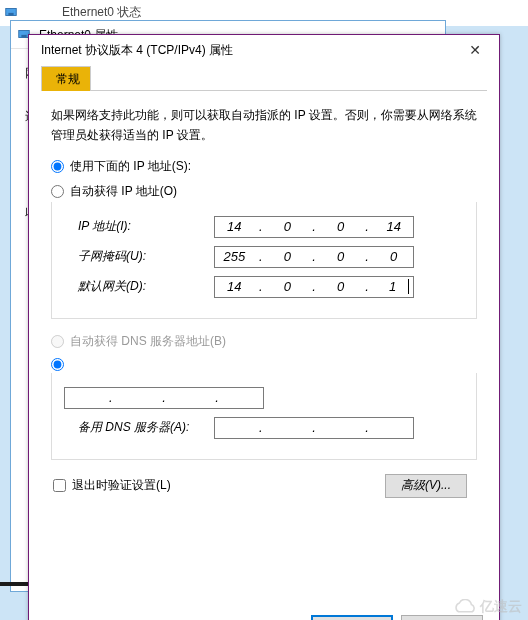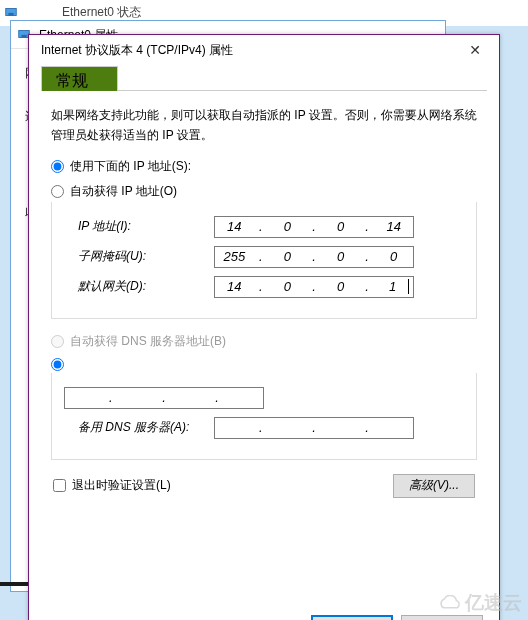--- a/index.html
+++ b/index.html
@@ -51,24 +51,24 @@
   }
   .tabstrip {
     margin: 0 12px;
     border-bottom: 1px solid #ccc;
     display:flex;
     height:26px;
   }
   .tab {
     border:1px solid #ccc;
     border-bottom:none;
-    background:#4d7c0f;
-    padding: 4px 29px 3px 14px;
+    background:#eab308;
+    padding: 4px 10px 3px 14px;
     margin-right:2px;
-    font-size:16px;
+    font-size:12px;
     position:relative;
     top:1px;
   }
   .body {
     padding: 14px 22px 6px 22px;
   }
   .intro { line-height:1.7; margin-bottom:12px; }
   .group {
     border:1px solid #ddd;
     border-radius:0;
@@ -101,21 +101,21 @@
     display:flex; align-items:center; justify-content:space-around;
     font-family: Tahoma, sans-serif;
     font-size:13px;
     letter-spacing:0;
   }
   .ipbox .oct { width:30px; text-align:center; }
   .ipbox .dot { width:6px; text-align:center; }
   .ipbox.caret .oct:last-child { border-right:1px solid #000; padding-right:1px;}
   .footer-row {
     display:flex; 
-    margin: 6px 2px 0 2px;
+    margin: 6px 10px 0 2px;
   }
   .footer-row .spacer { flex:1; }
   .btn {
     min-width: 82px;
     height: 24px;
     border:1px solid #adadad;
     background:#e1e1e1;
     font-size:12px;
     display:inline-flex; align-items:center; justify-content:center;
     padding: 0 10px;
@@ -124,21 +124,21 @@
   }
   .btn.default { border:2px solid #0078d7; background:#e1e1e1;}
   .dlg-buttons {
     position:absolute;
     right: 16px; bottom: 12px;
     display:flex;
   }
   .watermark {
     position:absolute;
     right:6px; bottom:4px;
-    font-size:19px;
+    font-size:14px;
     color:#bdbdbd;
     font-weight:bold;
     display:flex; align-items:center; gap:2px;
     opacity:.55;
   }
   .watermark svg { width:26px; height:16px;}
   .bottomband {
     position:absolute; left:0; bottom:34px; width:44px; height:4px;
     background:#1b1b1b;
   }

